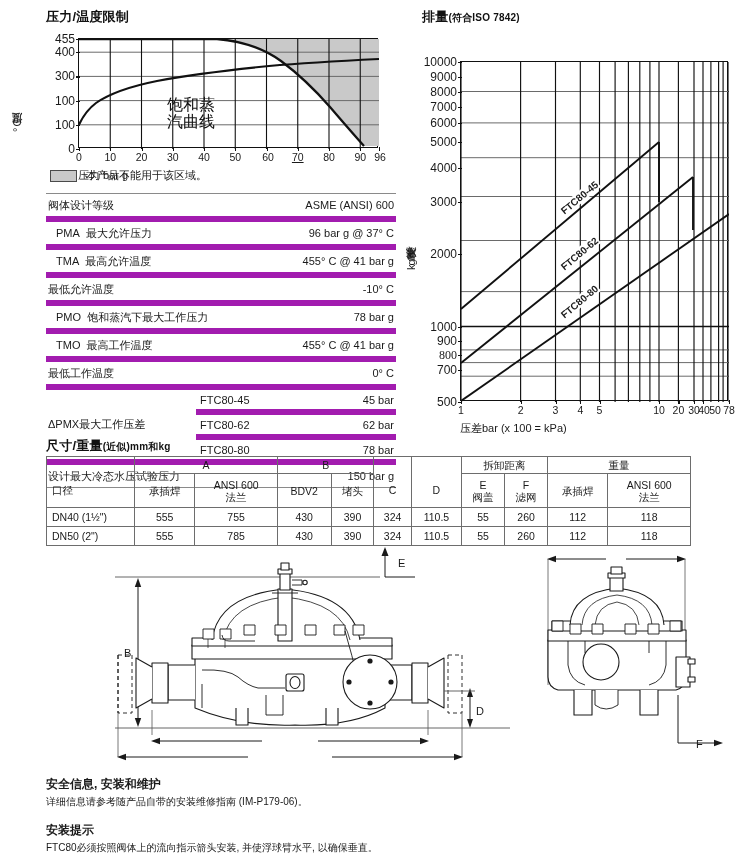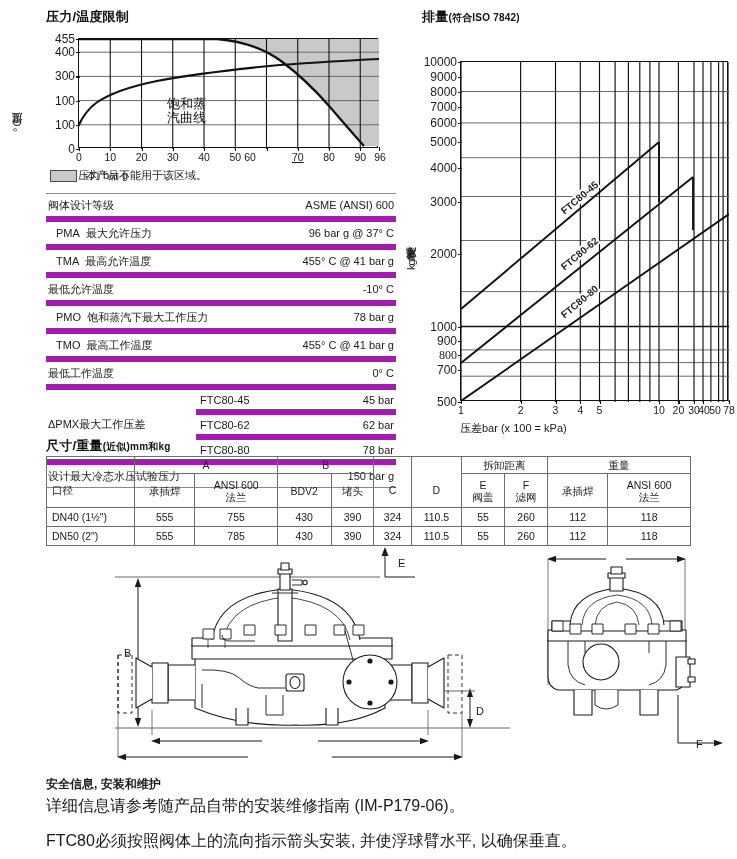--- a/index.html
+++ b/index.html
@@ -61,21 +61,21 @@
     writing-mode: vertical-rl; text-orientation: mixed;
     transform: rotate(180deg);
   }
 
   .curve-label{
     position:absolute; font-size:10px; font-weight:bold;
     white-space:nowrap; background:transparent;
     transform-origin: left bottom;
   }
   .steam-label{
-    position:absolute; font-size:13px; line-height:1.05;
+    position:absolute; font-size:16px; line-height:1.05;
     text-align:center; color:#111;
   }
 
   .legend-row{
     position:absolute; display:flex; align-items:center; gap:9px;
     font-size:11px;
   }
   .legend-swatch{
     width:27px; height:12px; background:#c9c9c9; border:1px solid #4a4a4a;
   }
@@ -111,21 +111,21 @@
   #dim-table .nobb{ border-bottom:none; }
   #dim-table td.left{ text-align:left; padding-left:5px; }
   #dim-table tr.datarow td{ height:19px; }
 
   
   #drawings{ position:absolute; left:40px; top:545px; width:700px; height:225px; }
 
   
   #bottom{ position:absolute; left:46px; top:776px; width:640px; }
   .b-head{ font-size:12px; font-weight:bold; margin:0 0 2px 0; }
-  .b-body{ font-size:16px; margin:0 0 13px 0; line-height:1.35; }
+  .b-body{ font-size:10px; margin:0 0 13px 0; line-height:1.35; }
 </style>
 </head>
 <body>
 
 <div class="page">
 
   <div id="chart-left">
     <div class="sec-title">压力/温度限制</div>
 
     <div class="chart-body" style="margin-top:10px;">
@@ -179,21 +179,21 @@
         <div class="xtickmark" style="left:250px;"></div>
         <div class="xtickmark" style="left:281.25px;"></div>
         <div class="xtickmark" style="left:300px;"></div>
 
         <div class="xtick" style="left:0px;">0</div>
         <div class="xtick" style="left:31.25px;">10</div>
         <div class="xtick" style="left:62.5px;">20</div>
         <div class="xtick" style="left:93.75px;">30</div>
         <div class="xtick" style="left:125px;">40</div>
         <div class="xtick" style="left:156.25px;">50</div>
-        <div class="xtick" style="left:171px;">60</div>
+        <div class="xtick" style="left:189px;">60</div>
         <div class="xtick" style="left:218.75px;text-decoration:underline;">70</div>
         <div class="xtick" style="left:250px;">80</div>
         <div class="xtick" style="left:281.25px;">90</div>
         <div class="xtick" style="left:301px;">96</div>
 
         <div class="steam-label" style="left:88px; top:58px;">
           <span style="white-space:pre-line;">饱和蒸
 汽曲线</span>
         </div>
       </div>
@@ -592,16 +592,17 @@
 
       <rect x="222" y="190" width="56" height="12" fill="#fff"></rect>
       <rect x="208" y="206" width="84" height="12" fill="#fff"></rect>
       <rect x="566" y="8" width="20" height="12" fill="#fff"></rect>
     </svg>
   </div>
 
   <div id="bottom">
     <div class="b-head">安全信息, 安装和维护</div>
     <div class="b-body">详细信息请参考随产品自带的安装维修指南 (IM-P179-06)。</div>
+    <div class="b-head">安装提示</div>
     <div class="b-body">FTC80必须按照阀体上的流向指示箭头安装, 并使浮球臂水平, 以确保垂直。</div>
   </div>
 
 </div>
 
 </body></html>

